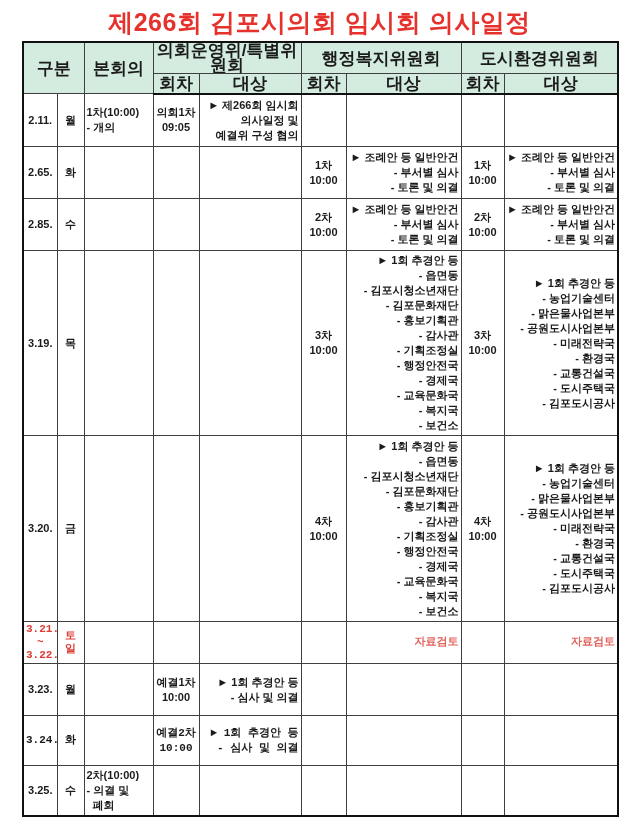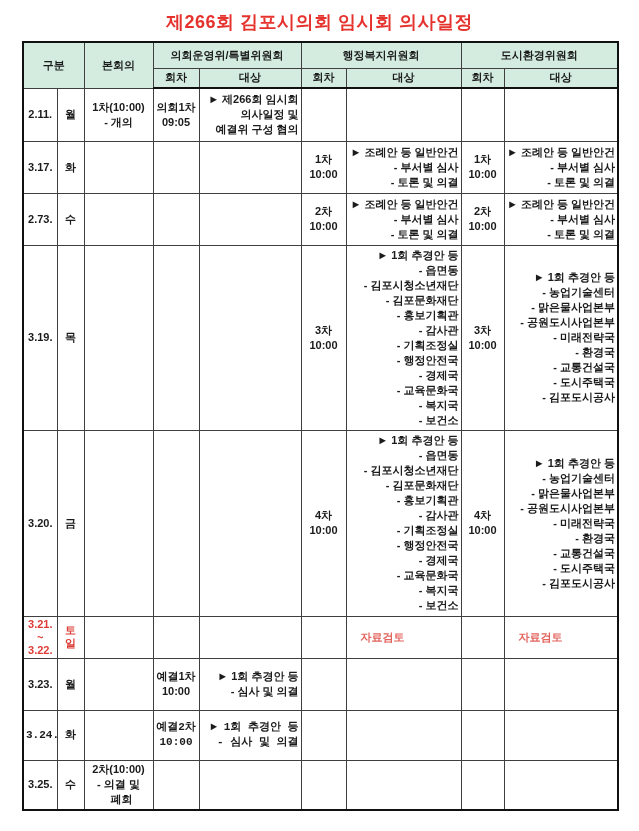--- a/index.html
+++ b/index.html
@@ -4,53 +4,53 @@
 <style>
   * { box-sizing: border-box; }
   html,body { margin:0; padding:0; }
   body {
     width:639px; height:831px; background:#ffffff;
     font-family:"Liberation Sans", sans-serif;
     color:#1b1b1b; overflow:hidden;
   }
   .page-title {
     width:639px; text-align:center; margin-top:7px;
-    font-size:18px; font-weight:800; letter-spacing:0.5px;
+    font-size:25px; font-weight:800; letter-spacing:0.5px;
     color:#e5322d; line-height:30px;
   }
   table.sched {
     table-layout:fixed; border-collapse:collapse;
     width:595px; margin:4px 0 0 22px;
     border:2px solid #111;
   }
   .sched th, .sched td {
     border:1px solid #3f3f3f;
     font-weight:700; font-size:11px; line-height:15px;
     vertical-align:middle; padding:1px 2px;
     white-space:pre-line; overflow:hidden;
   }
   .sched thead th {
-    background:#d3ecdf; text-align:center; font-size:11px; padding:0;
+    background:#d3ecdf; text-align:center; font-size:17px; padding:0;
   }
   .sched thead tr.h2 th { border-bottom:2px solid #111; }
   tr.h1 { height:26px; }
   tr.h2 { height:20px; }
   .dc   { text-align:center; }
   .sess { text-align:center; }
-  .plen { text-align:center; padding-left:5px; }
+  .plen { text-align:left; padding-left:5px; }
   .tgt  { text-align:right; padding-left:5px; }
-  .tgt.center { text-align:left; padding-left:14px; }
+  .tgt.center { text-align:right; padding-left:14px; }
   .red  { color:#dd3c36; }
   .red2 { color:#e2635c; }
   tr.r0 { height:53px; }
   tr.r1 { height:52px; }
   tr.r2 { height:52px; }
   tr.r3 { height:185px; }
   tr.r4 { height:186px; }
-  tr.r5 { height:42px; }
+  tr.r5 { height:42px;font-family:Liberation Mono, monospace; }
   tr.r5 .dc { line-height:13px; }
   tr.r6 { height:52px; }
   tr.r7 { height:50px;font-family:Liberation Mono, monospace; }
   tr.r8 { height:50px; }
 </style>
 </head>
 <body>
 
 <div class="page-title">제266회 김포시의회 임시회 의사일정</div>
 
@@ -93,38 +93,38 @@
 09:05</td>
       <td class="tgt">► 제266회 임시회
 &nbsp;&nbsp;의사일정 및
 &nbsp;&nbsp;예결위 구성 협의</td>
       <td class="sess"></td>
       <td class="tgt"></td>
       <td class="sess"></td>
       <td class="tgt"></td>
     </tr>
     <tr class="r1">
-      <td class="dc">3.17.</td>
+      <td class="dc">2.65.</td>
       <td class="dc">화</td>
       <td class="plen"></td>
       <td class="sess"></td>
       <td class="tgt"></td>
       <td class="sess">1차
 10:00</td>
       <td class="tgt">► 조례안 등 일반안건
 - 부서별 심사
 - 토론 및 의결</td>
       <td class="sess">1차
 10:00</td>
       <td class="tgt">► 조례안 등 일반안건
 - 부서별 심사
 - 토론 및 의결</td>
     </tr>
     <tr class="r2">
-      <td class="dc">2.73.</td>
+      <td class="dc">2.85.</td>
       <td class="dc">수</td>
       <td class="plen"></td>
       <td class="sess"></td>
       <td class="tgt"></td>
       <td class="sess">2차
 10:00</td>
       <td class="tgt">► 조례안 등 일반안건
 - 부서별 심사
 - 토론 및 의결</td>
       <td class="sess">2차

